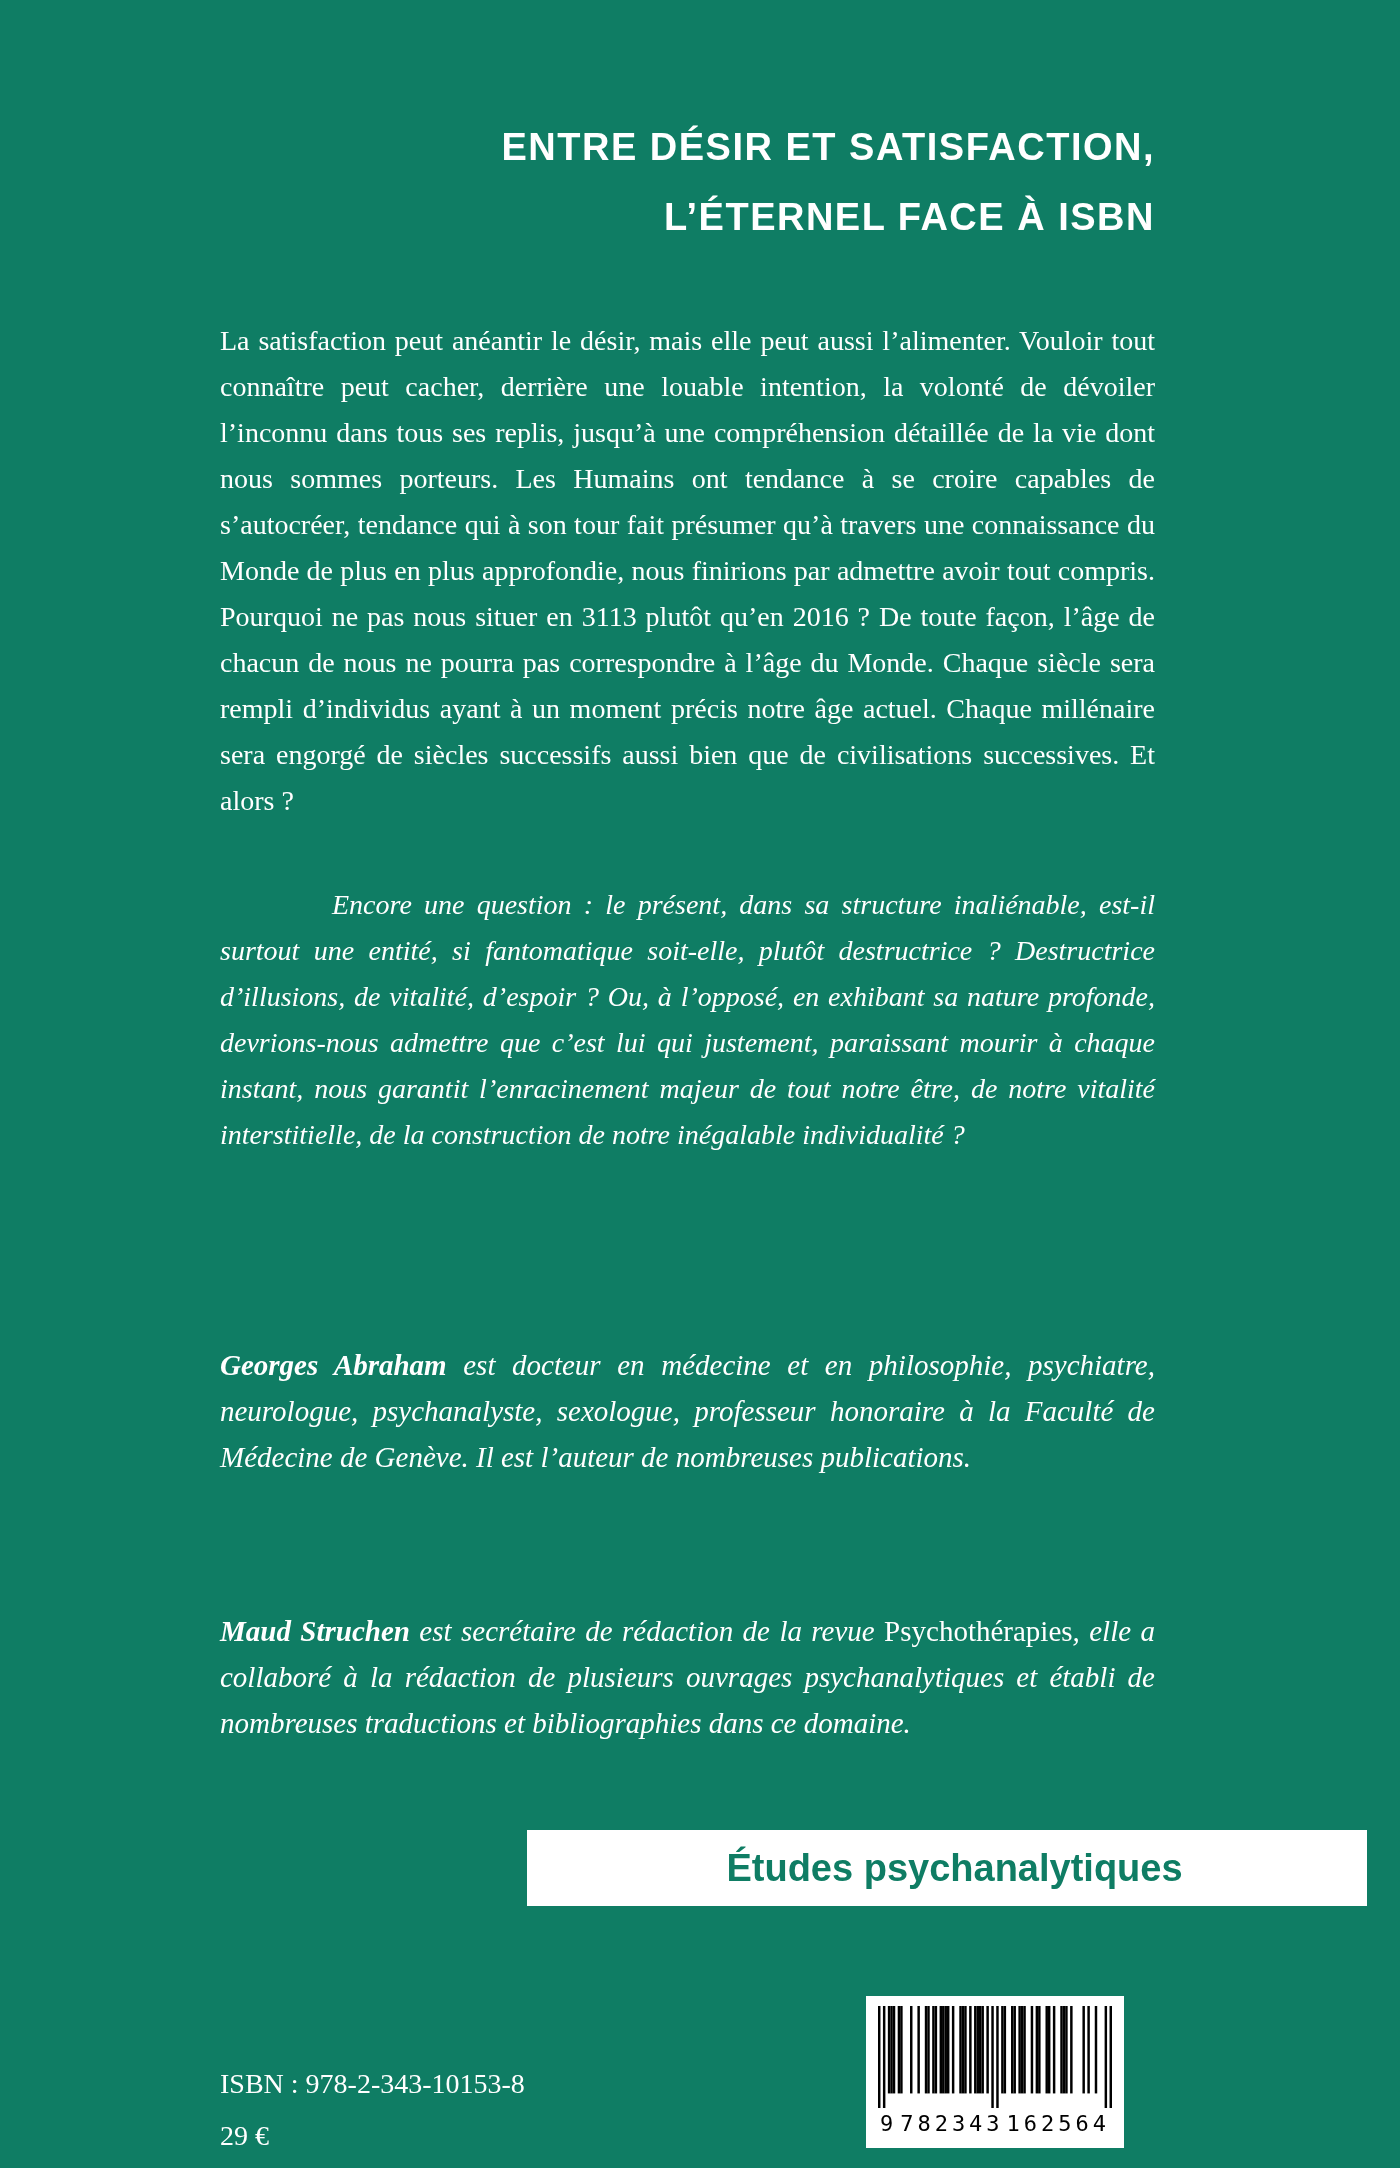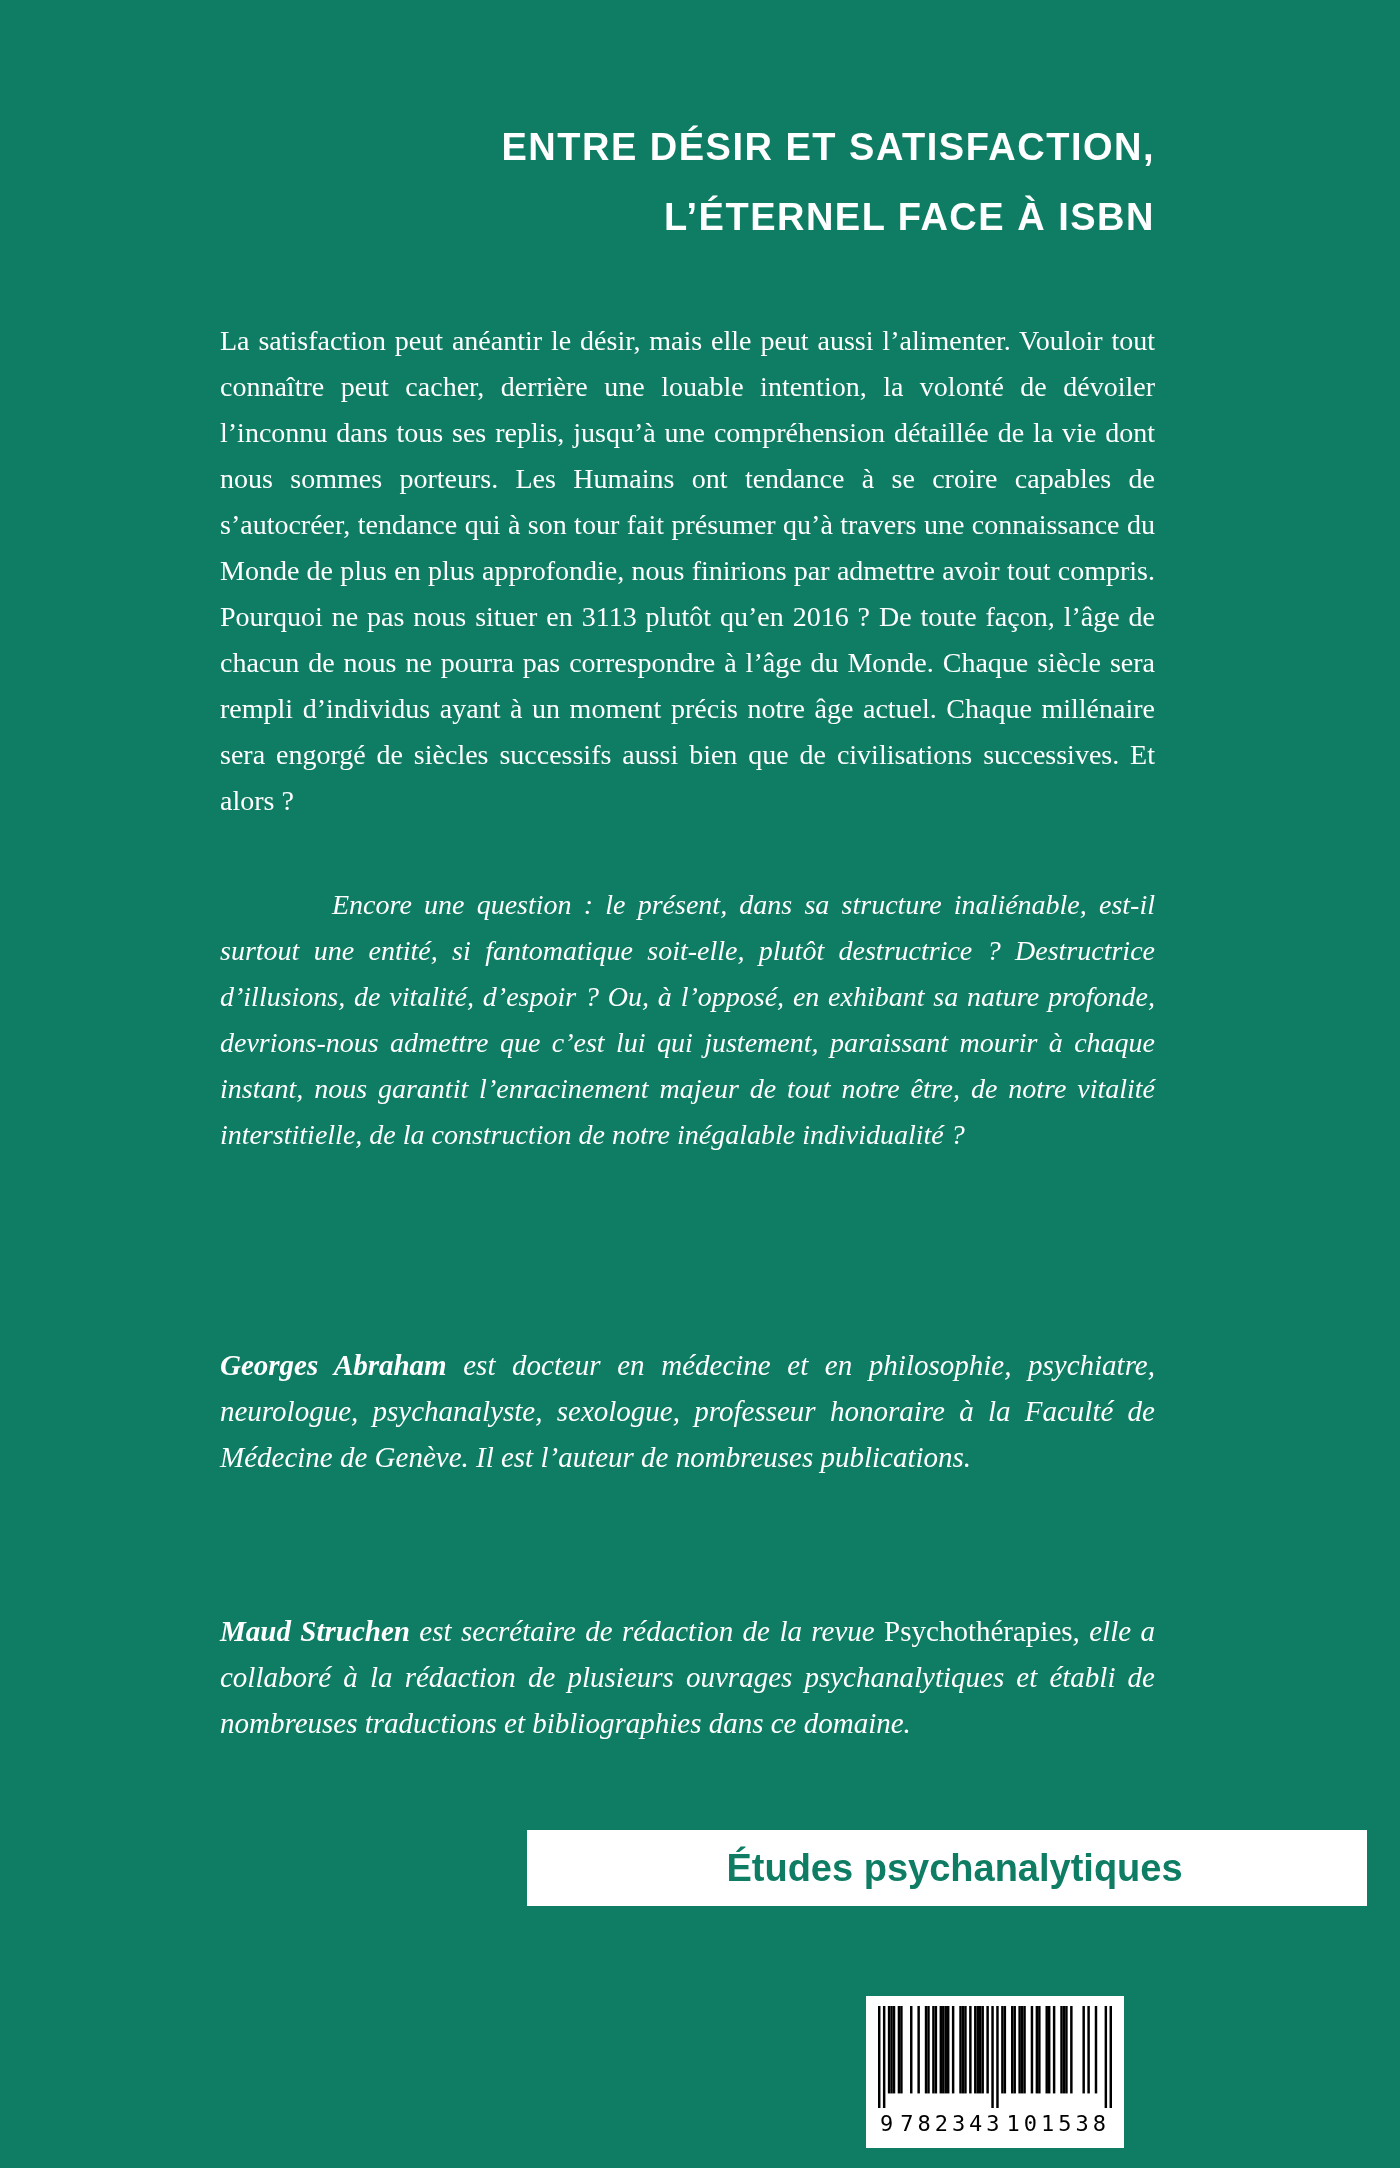--- a/index.html
+++ b/index.html
@@ -96,20 +96,24 @@
   </section>
 
   <section class="bio bio-2">
     <p><span class="bio-name">Maud Struchen</span><span class="bio-rest"> est secrétaire de rédaction de la revue </span><span class="journal">Psychothérapies</span><span class="bio-rest">, elle a collaboré à la rédaction de plusieurs ouvrages psychanalytiques et établi de nombreuses traductions et bibliographies dans ce domaine.</span></p>
   </section>
 
   <div class="banner">
     <span class="banner-label">Études psychanalytiques</span>
   </div>
 
+  <div class="isbn-block">
+    <div class="isbn">ISBN : 978-2-343-10153-8</div>
+    <div class="price">29 €</div>
+  </div>
 
   <div class="barcode-box">
     <svg id="barcode-svg" class="barcode-bars" viewBox="0 0 95 56" preserveAspectRatio="none" xmlns="http://www.w3.org/2000/svg">
         <rect x="0" y="0" width="1" height="56"></rect>
         <rect x="2" y="0" width="1" height="56"></rect>
         <rect x="4" y="0" width="1" height="48"></rect>
         <rect x="5" y="0" width="1" height="48"></rect>
         <rect x="6" y="0" width="1" height="48"></rect>
         <rect x="8" y="0" width="1" height="48"></rect>
         <rect x="9" y="0" width="1" height="48"></rect>
@@ -154,17 +158,17 @@
         <rect x="78" y="0" width="1" height="48"></rect>
         <rect x="83" y="0" width="1" height="48"></rect>
         <rect x="85" y="0" width="1" height="48"></rect>
         <rect x="88" y="0" width="1" height="48"></rect>
         <rect x="92" y="0" width="1" height="56"></rect>
         <rect x="94" y="0" width="1" height="56"></rect>
       </svg>
     <div class="barcode-digits">
       <span>9</span>
       <span>782343</span>
-      <span>101538</span>
+      <span>162564</span>
     </div>
   </div>
 
 </div>
 
 </body></html>

